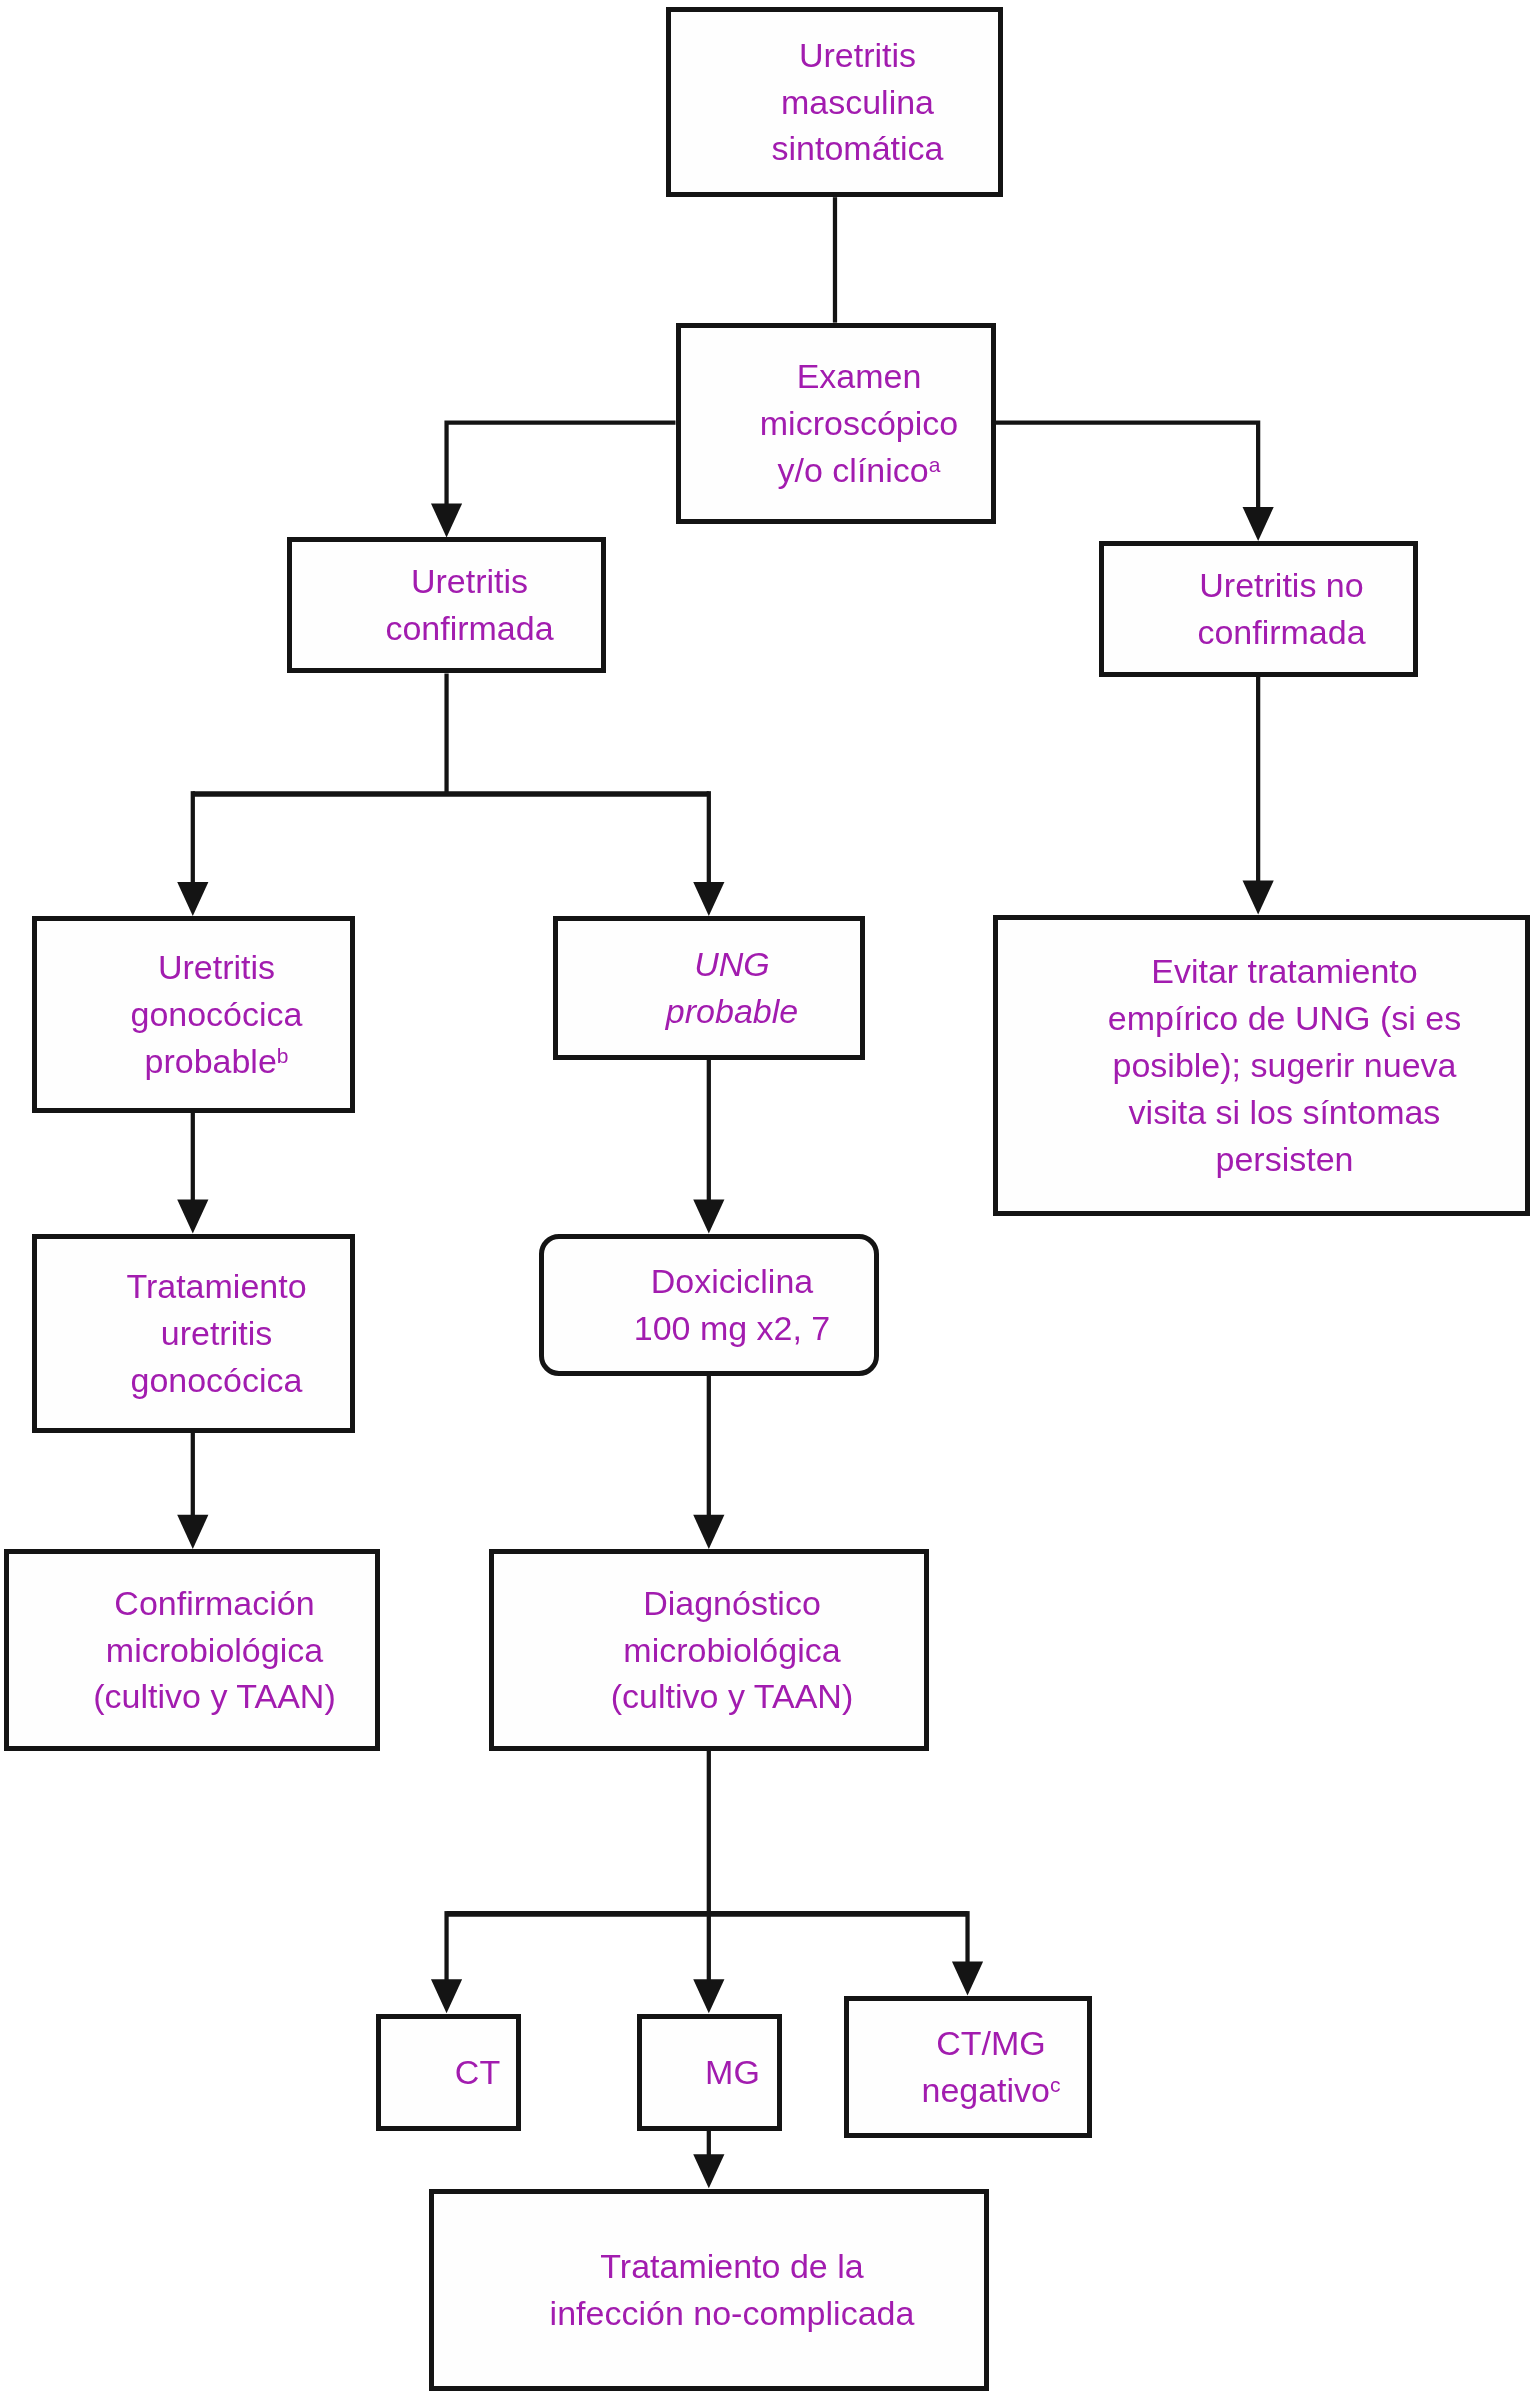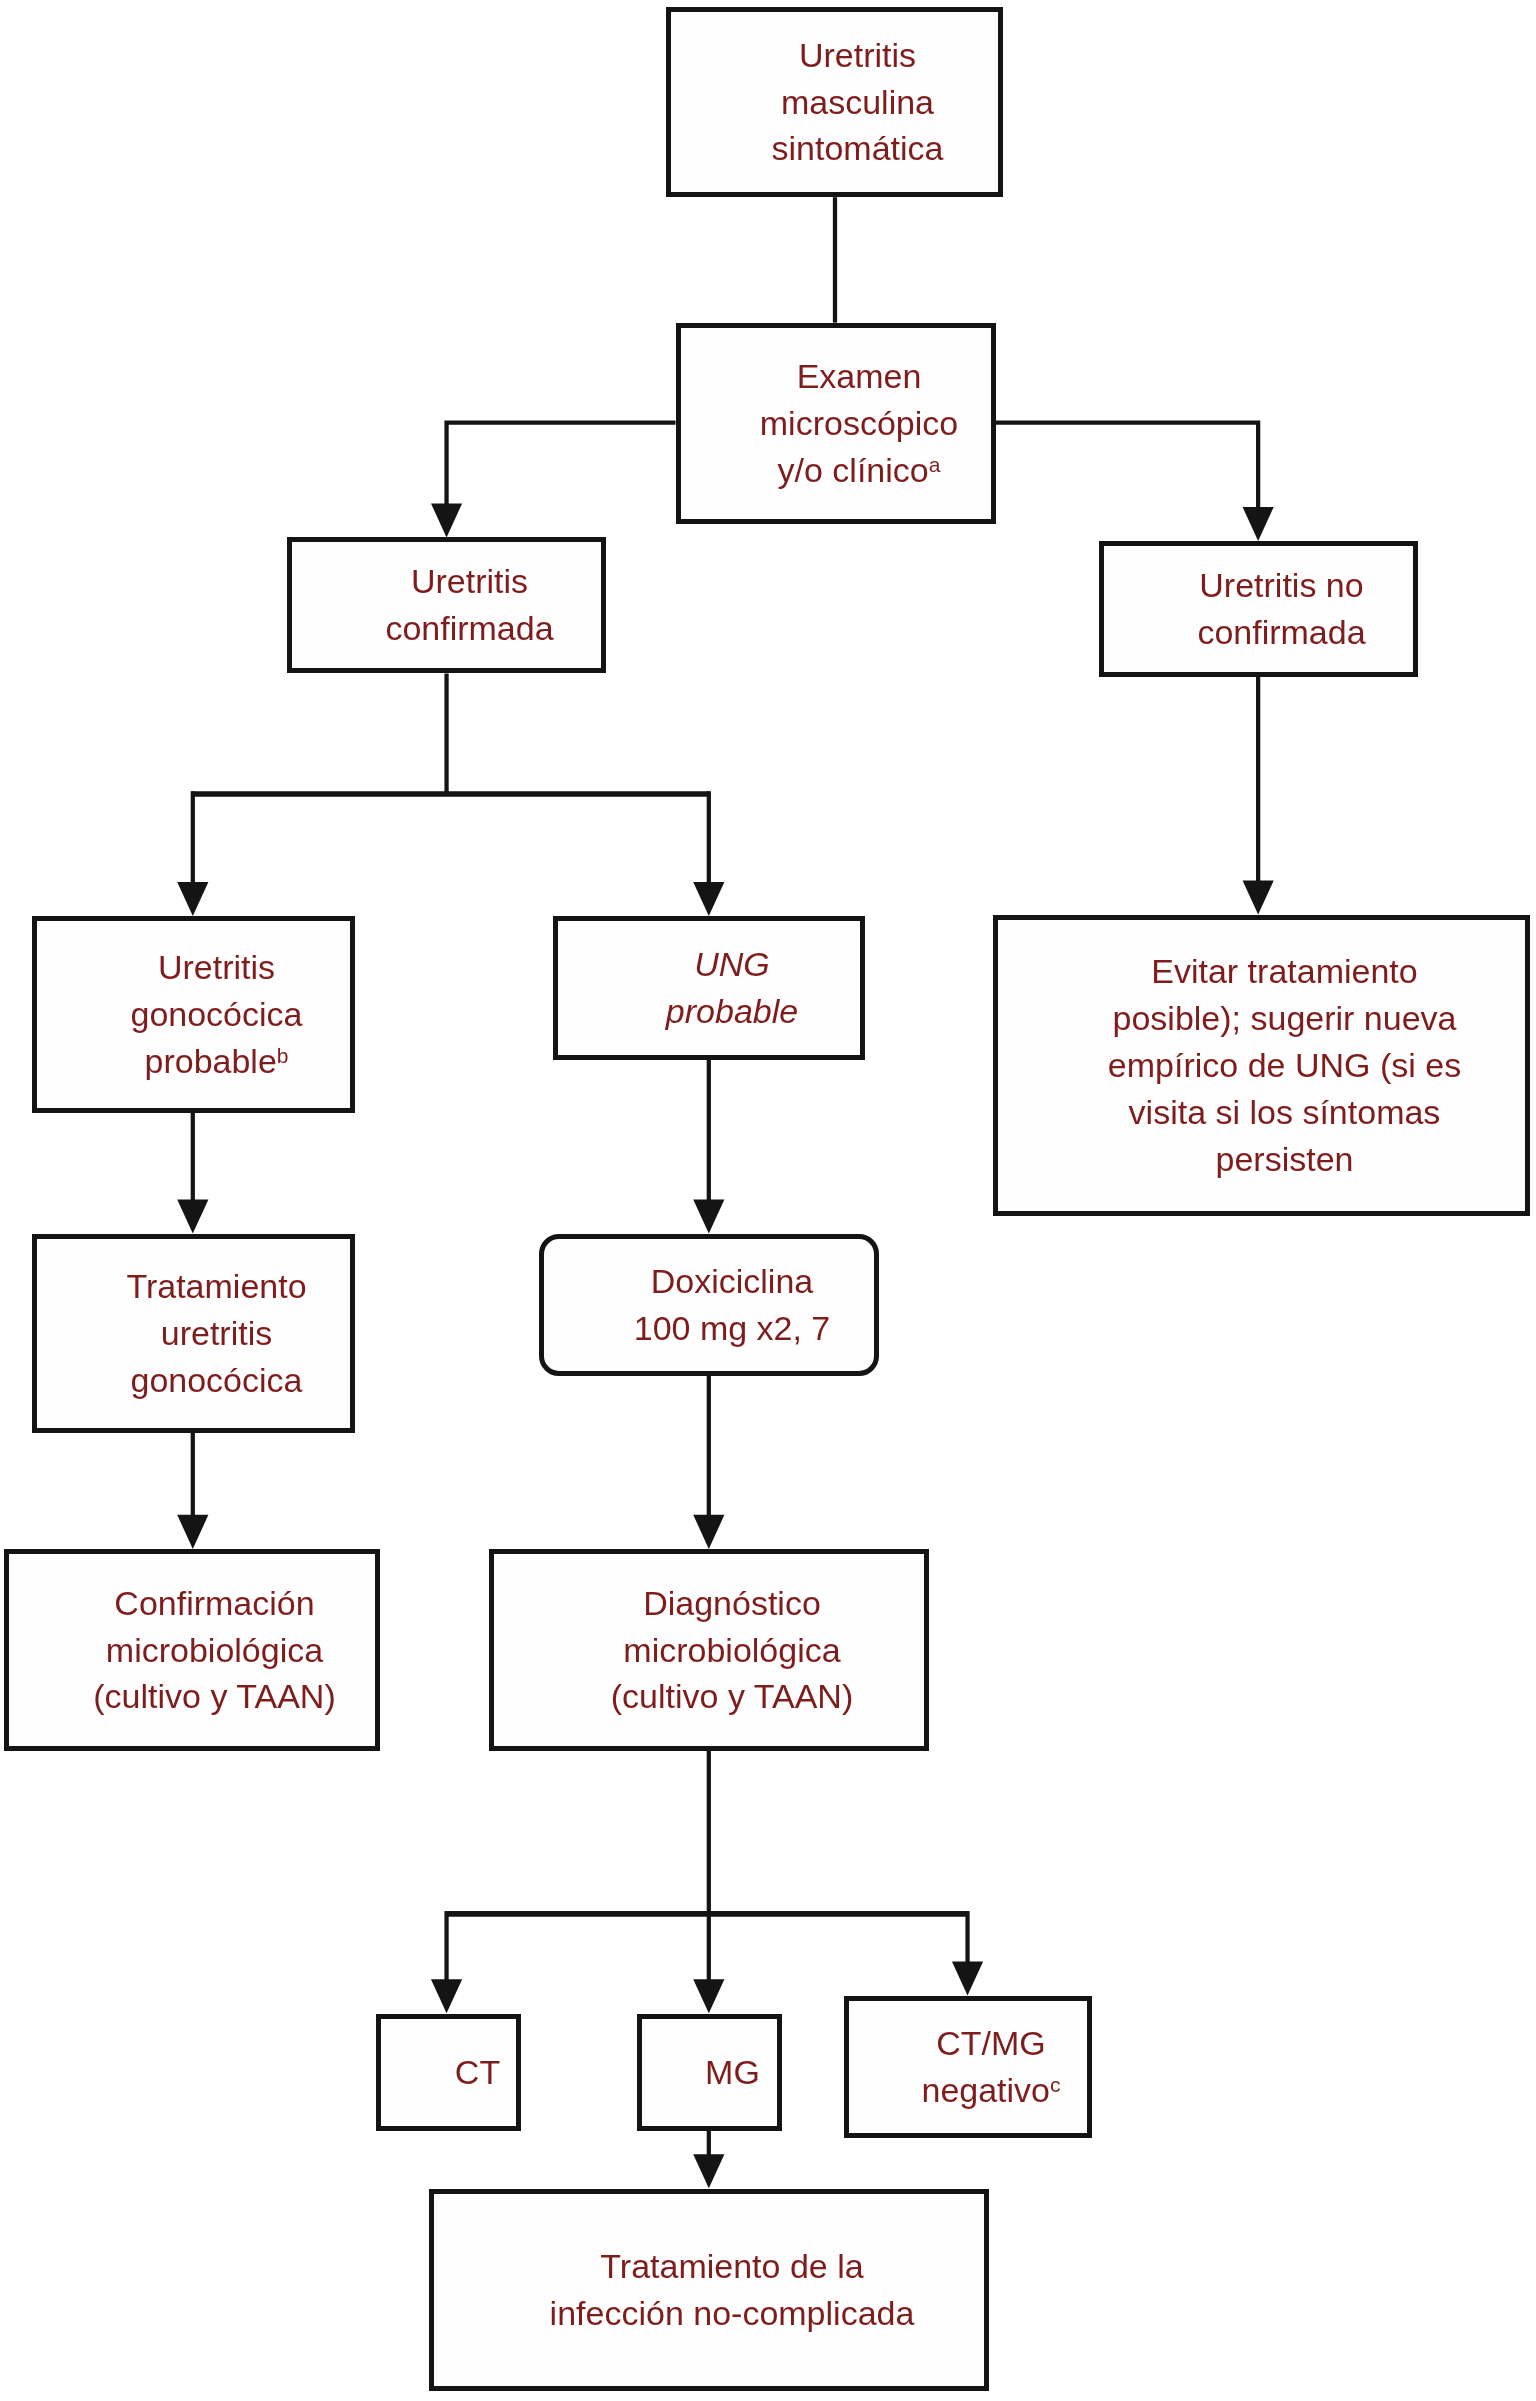--- a/index.html
+++ b/index.html
@@ -24,21 +24,21 @@
     border: 5.7px solid #141414;
     display: flex;
     align-items: center;
     justify-content: center;
     text-align: center;
   }
   .node-text {
     width: 100%;
     font-size: 34px;
     line-height: 1.38;
-    color: #7f1d1d;
+    color: #a21caf;
     letter-spacing: 0px;
     margin-left: 46px;
   }
   .node-text .line { display: block; }
   .node-text sup {
     font-size: 21px;
     line-height: 0;
     vertical-align: 10px;
   }
 </style>
@@ -136,22 +136,22 @@
   <div class="node" style="left:553px; top:916px; width:312px; height:144px;font-style:italic;">
     <div class="node-text">
       <span class="line">UNG</span>
       <span class="line">probable</span>
     </div>
   </div>
 
   <div class="node" style="left:993px; top:915px; width:537px; height:301px;justify-content:flex-end;">
     <div class="node-text">
       <span class="line">Evitar tratamiento</span>
+      <span class="line">empírico de UNG (si es</span>
       <span class="line">posible); sugerir nueva</span>
-      <span class="line">empírico de UNG (si es</span>
       <span class="line">visita si los síntomas</span>
       <span class="line">persisten</span>
     </div>
   </div>
 
   <div class="node" style="left:32px; top:1234px; width:323px; height:199px;">
     <div class="node-text">
       <span class="line">Tratamiento</span>
       <span class="line">uretritis</span>
       <span class="line">gonocócica</span>

